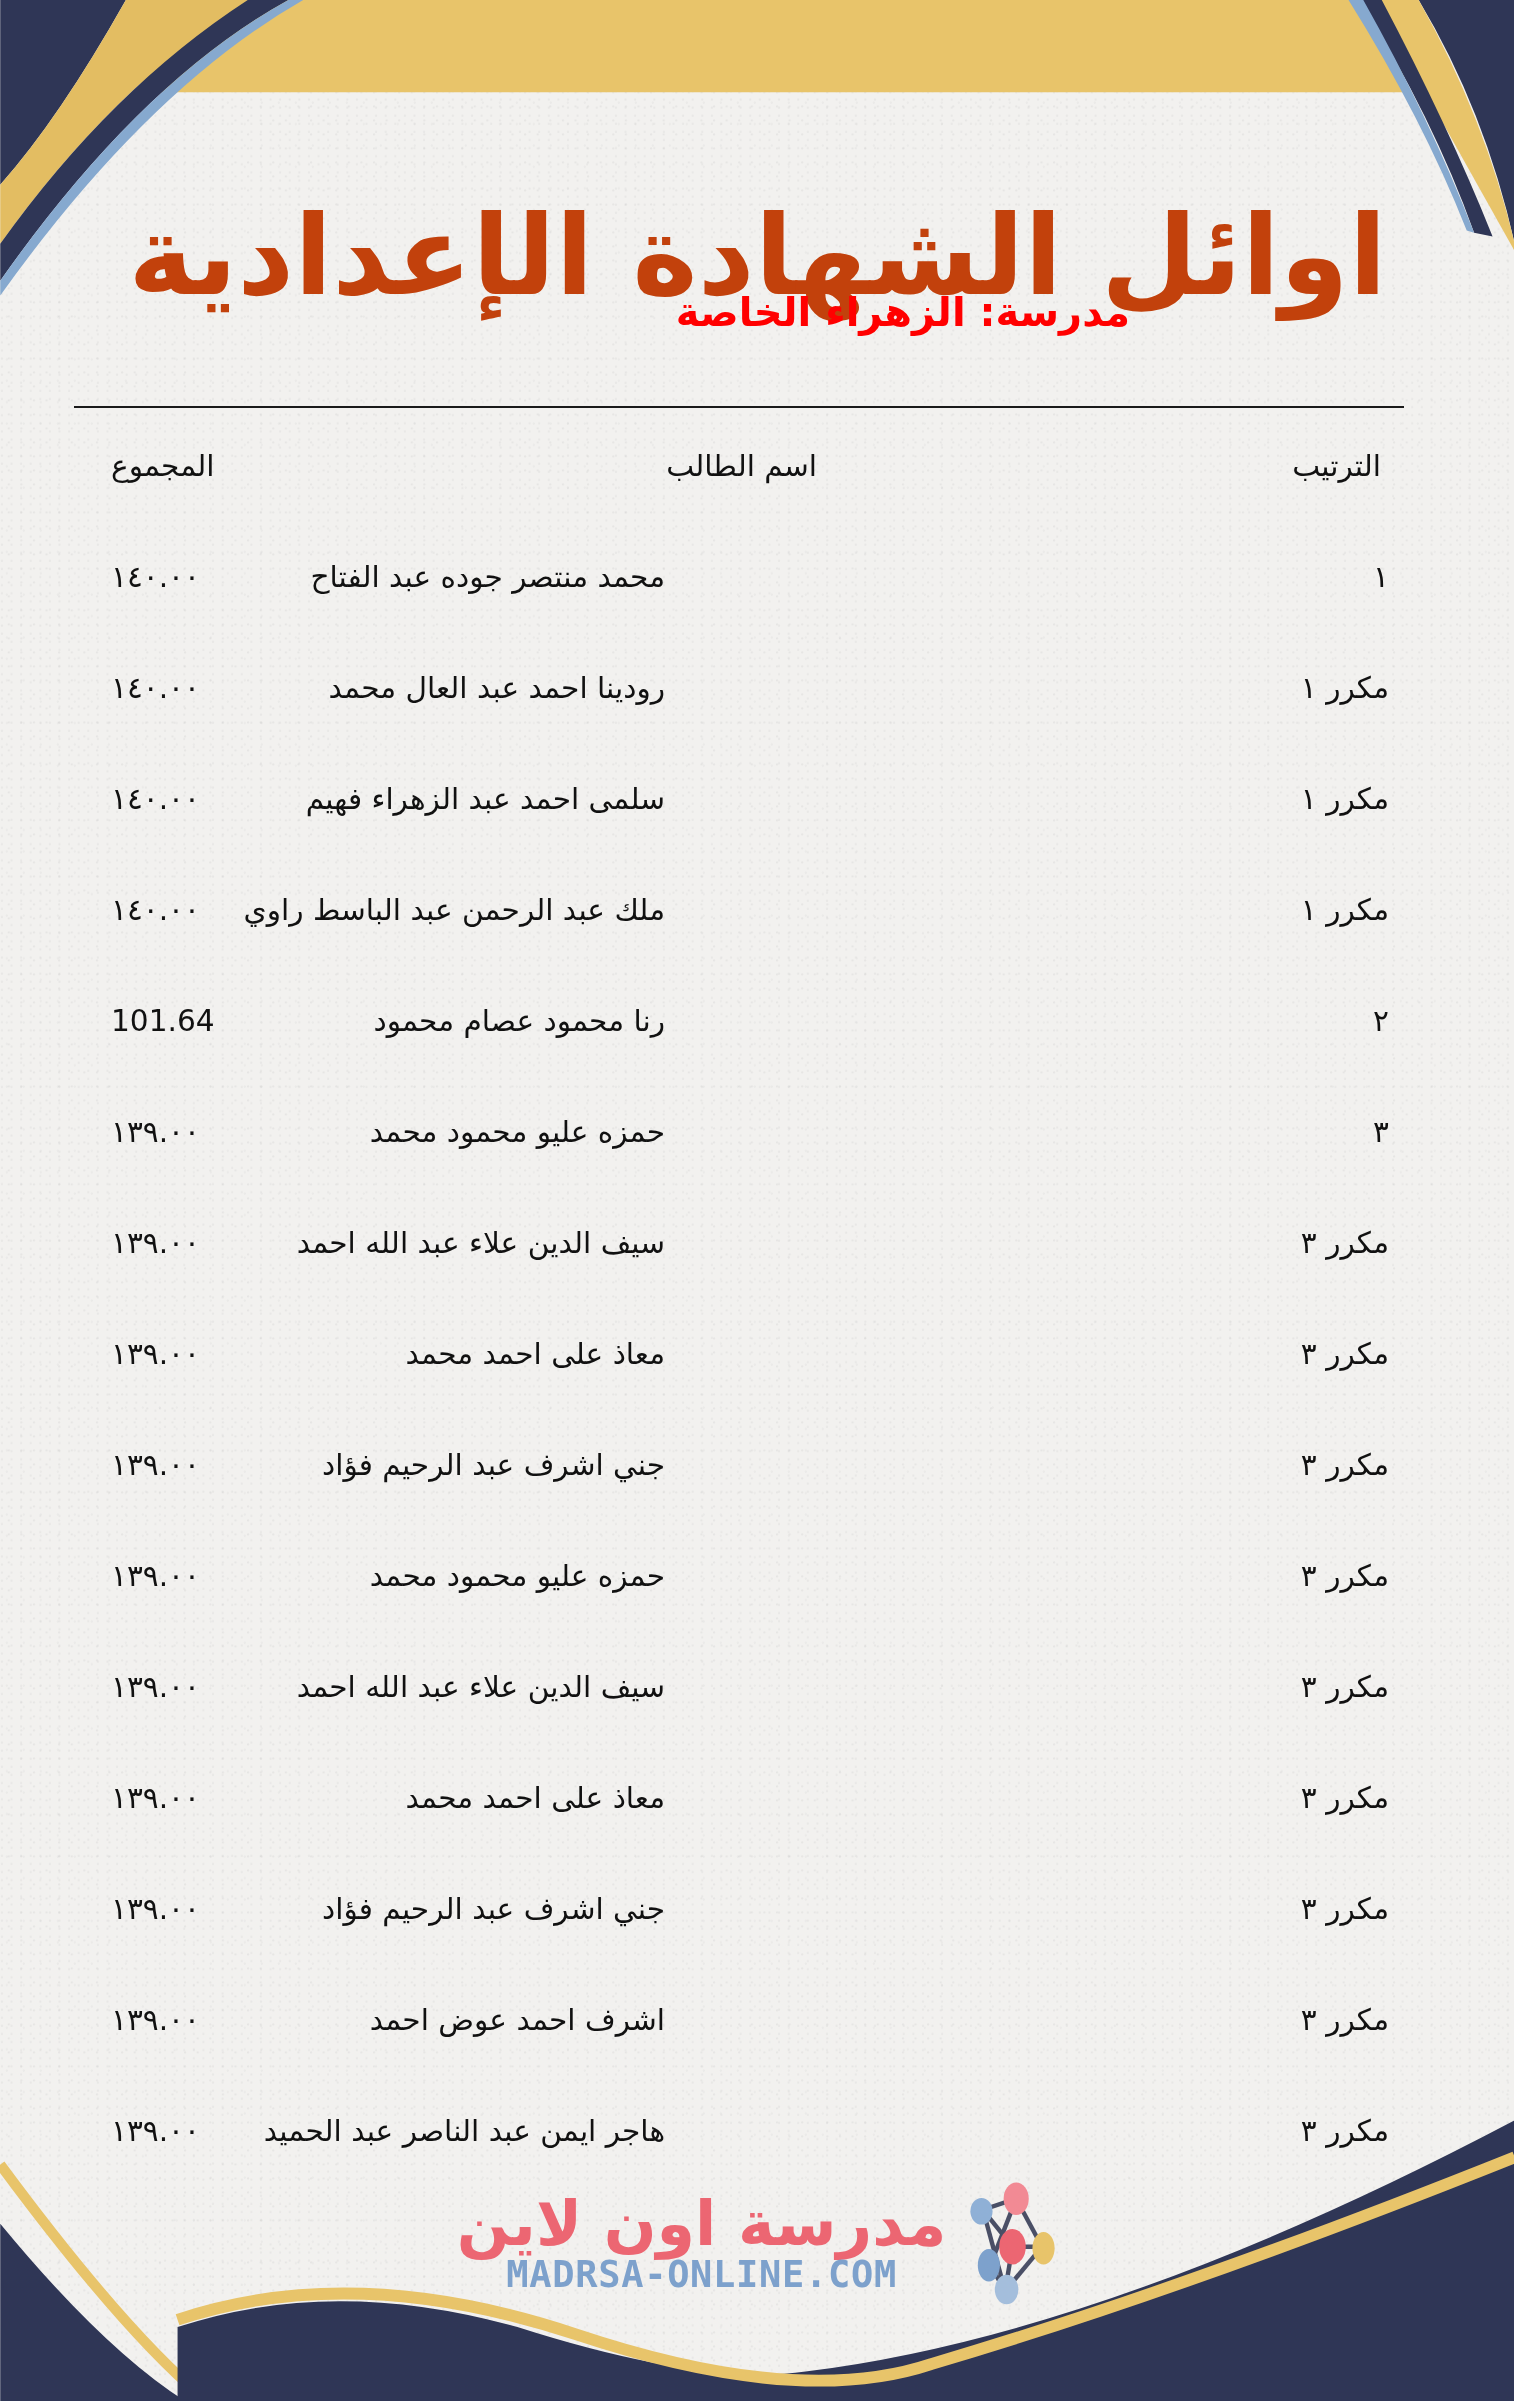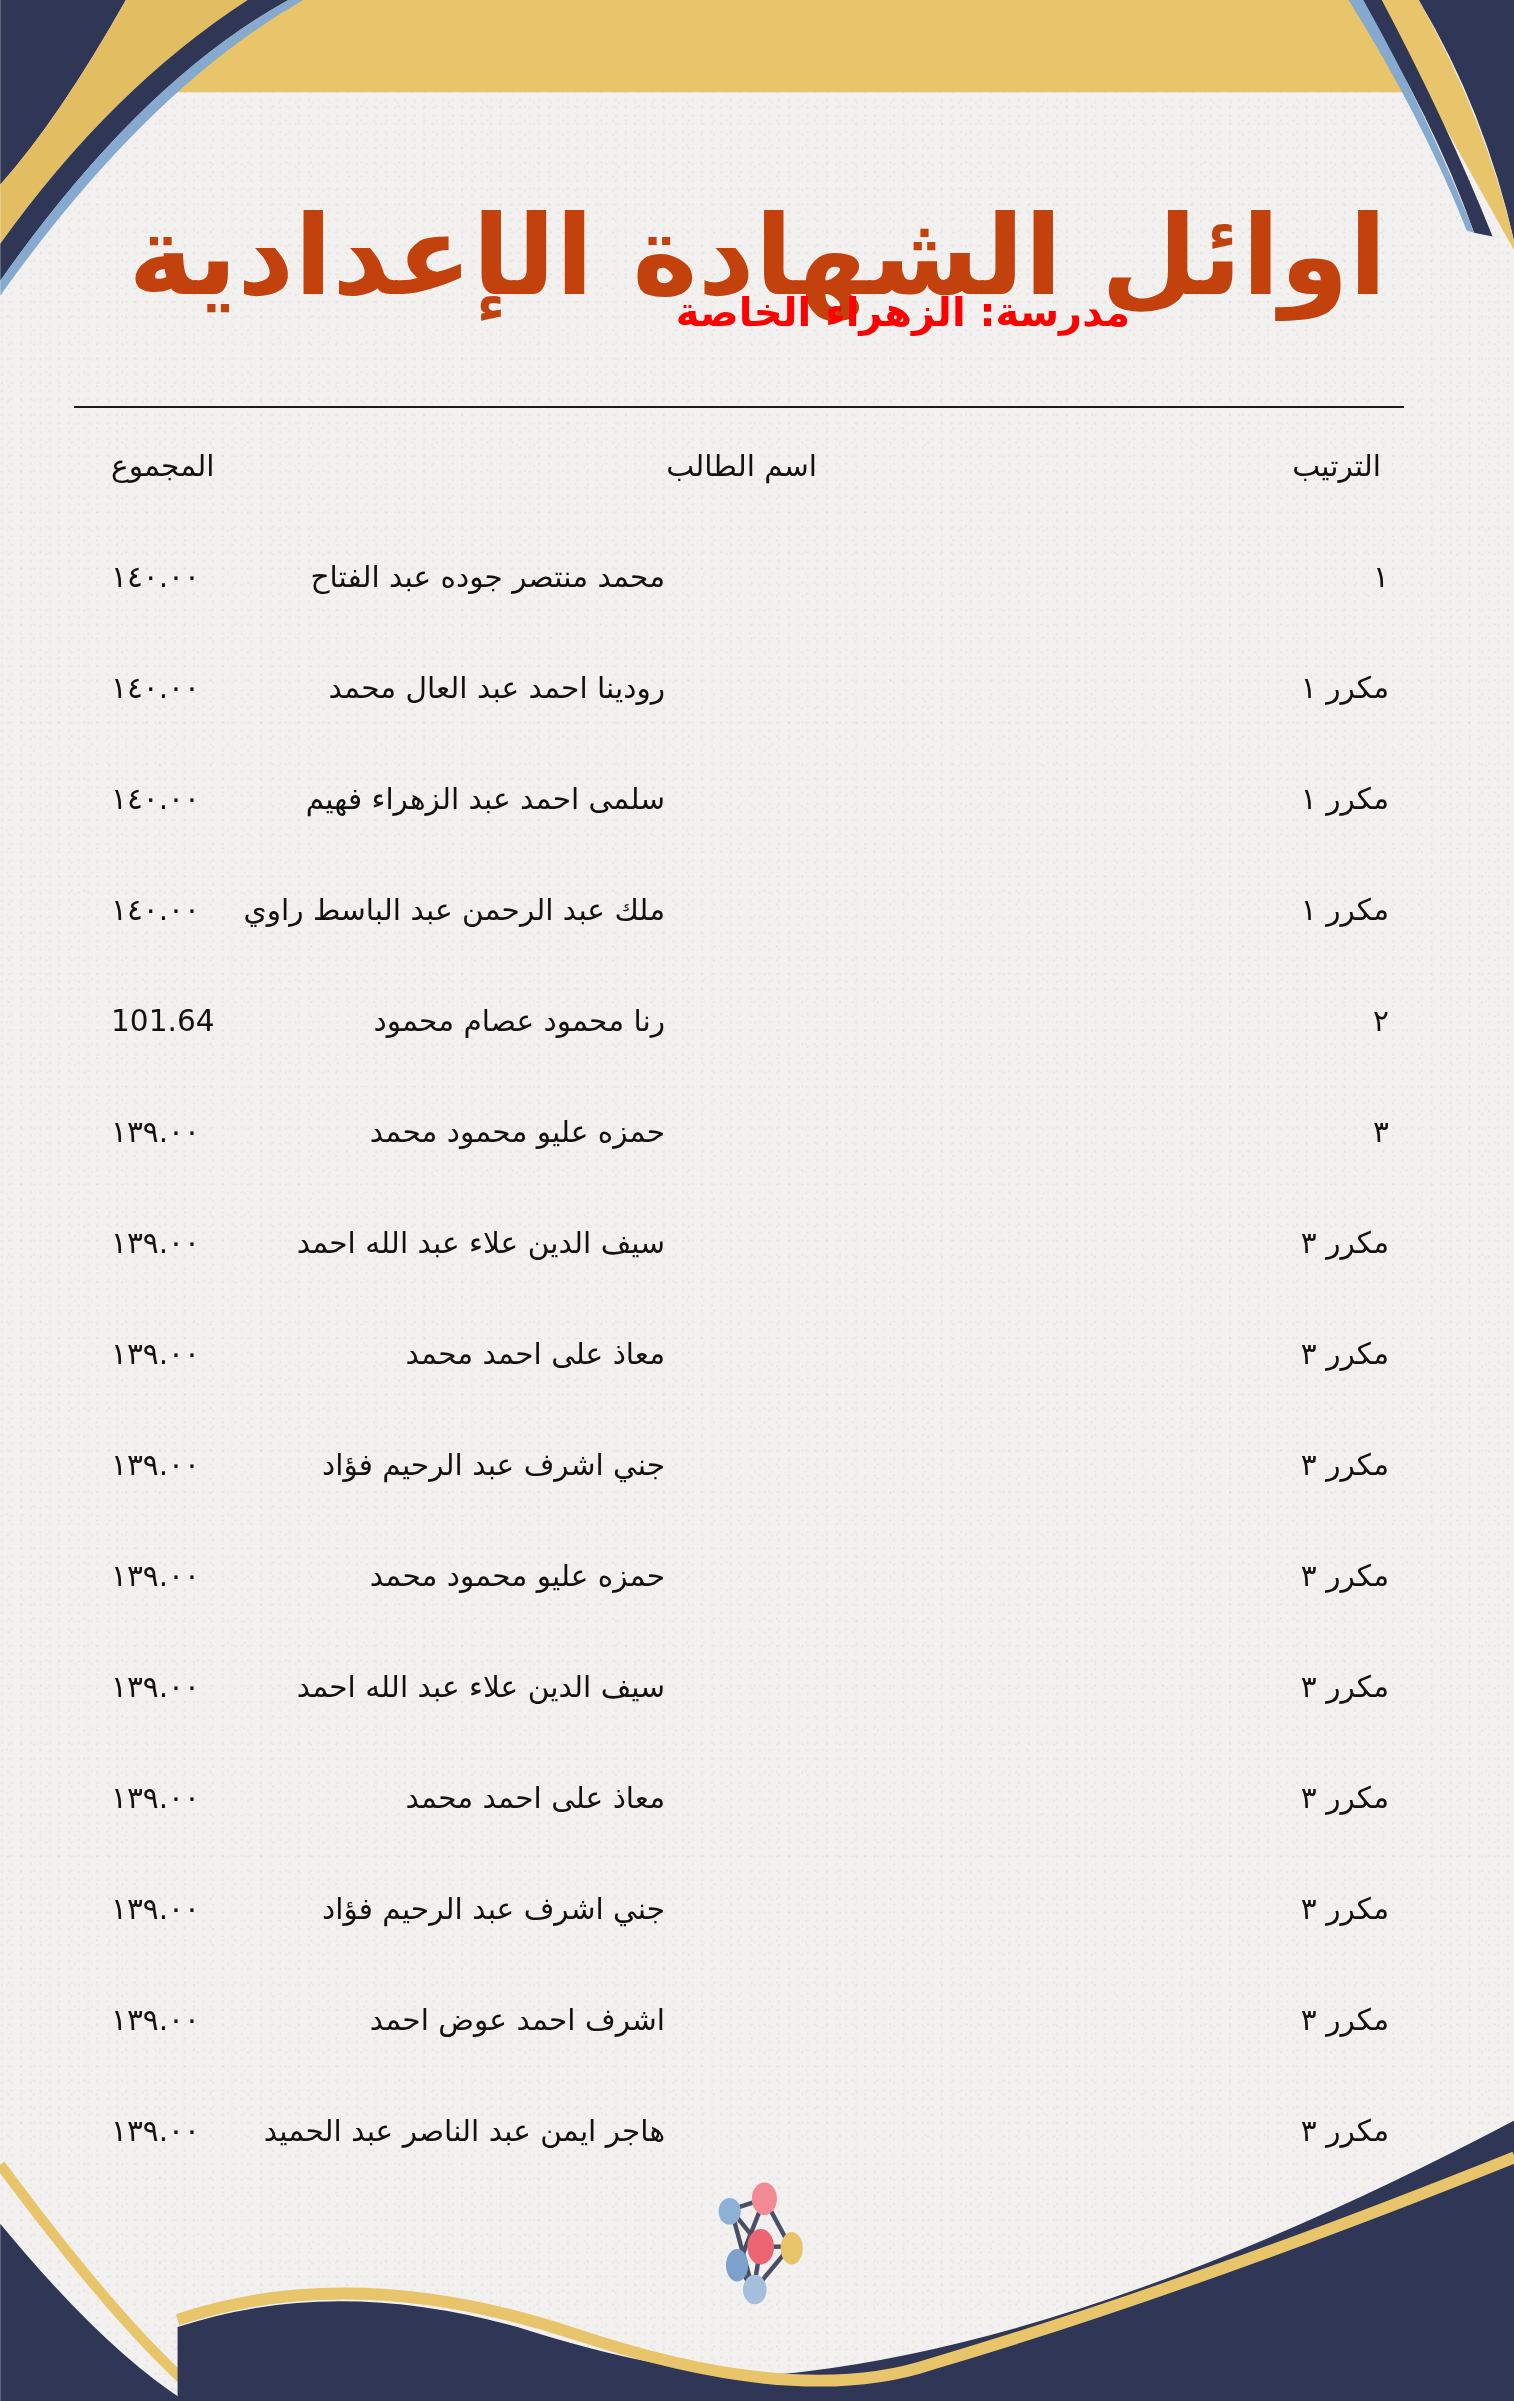--- a/index.html
+++ b/index.html
@@ -242,20 +242,24 @@
       <span class="cell total">١٣٩.٠٠</span>
     </div>
     <div class="row">
       <span class="cell rank">مكرر ٣</span>
       <span class="cell name">هاجر ايمن عبد الناصر عبد الحميد</span>
       <span class="cell total">١٣٩.٠٠</span>
     </div>
   </div>
 
   <div class="logo">
+    <div class="logo-text">
+      <span class="logo-ar">مدرسة اون لاين</span>
+      <span class="logo-en">MADRSA-ONLINE.COM</span>
+    </div>
     <svg width="96" height="126" viewBox="0 0 130 170">
       <g stroke="#4a4f66" stroke-width="6" fill="none">
         <line x1="30" y1="40" x2="75" y2="25"></line>
         <line x1="30" y1="40" x2="70" y2="90"></line>
         <line x1="30" y1="40" x2="60" y2="150"></line>
         <line x1="75" y1="25" x2="110" y2="90"></line>
         <line x1="75" y1="25" x2="40" y2="115"></line>
         <line x1="70" y1="90" x2="110" y2="90"></line>
         <line x1="70" y1="90" x2="60" y2="150"></line>
         <line x1="110" y1="90" x2="60" y2="150"></line>

